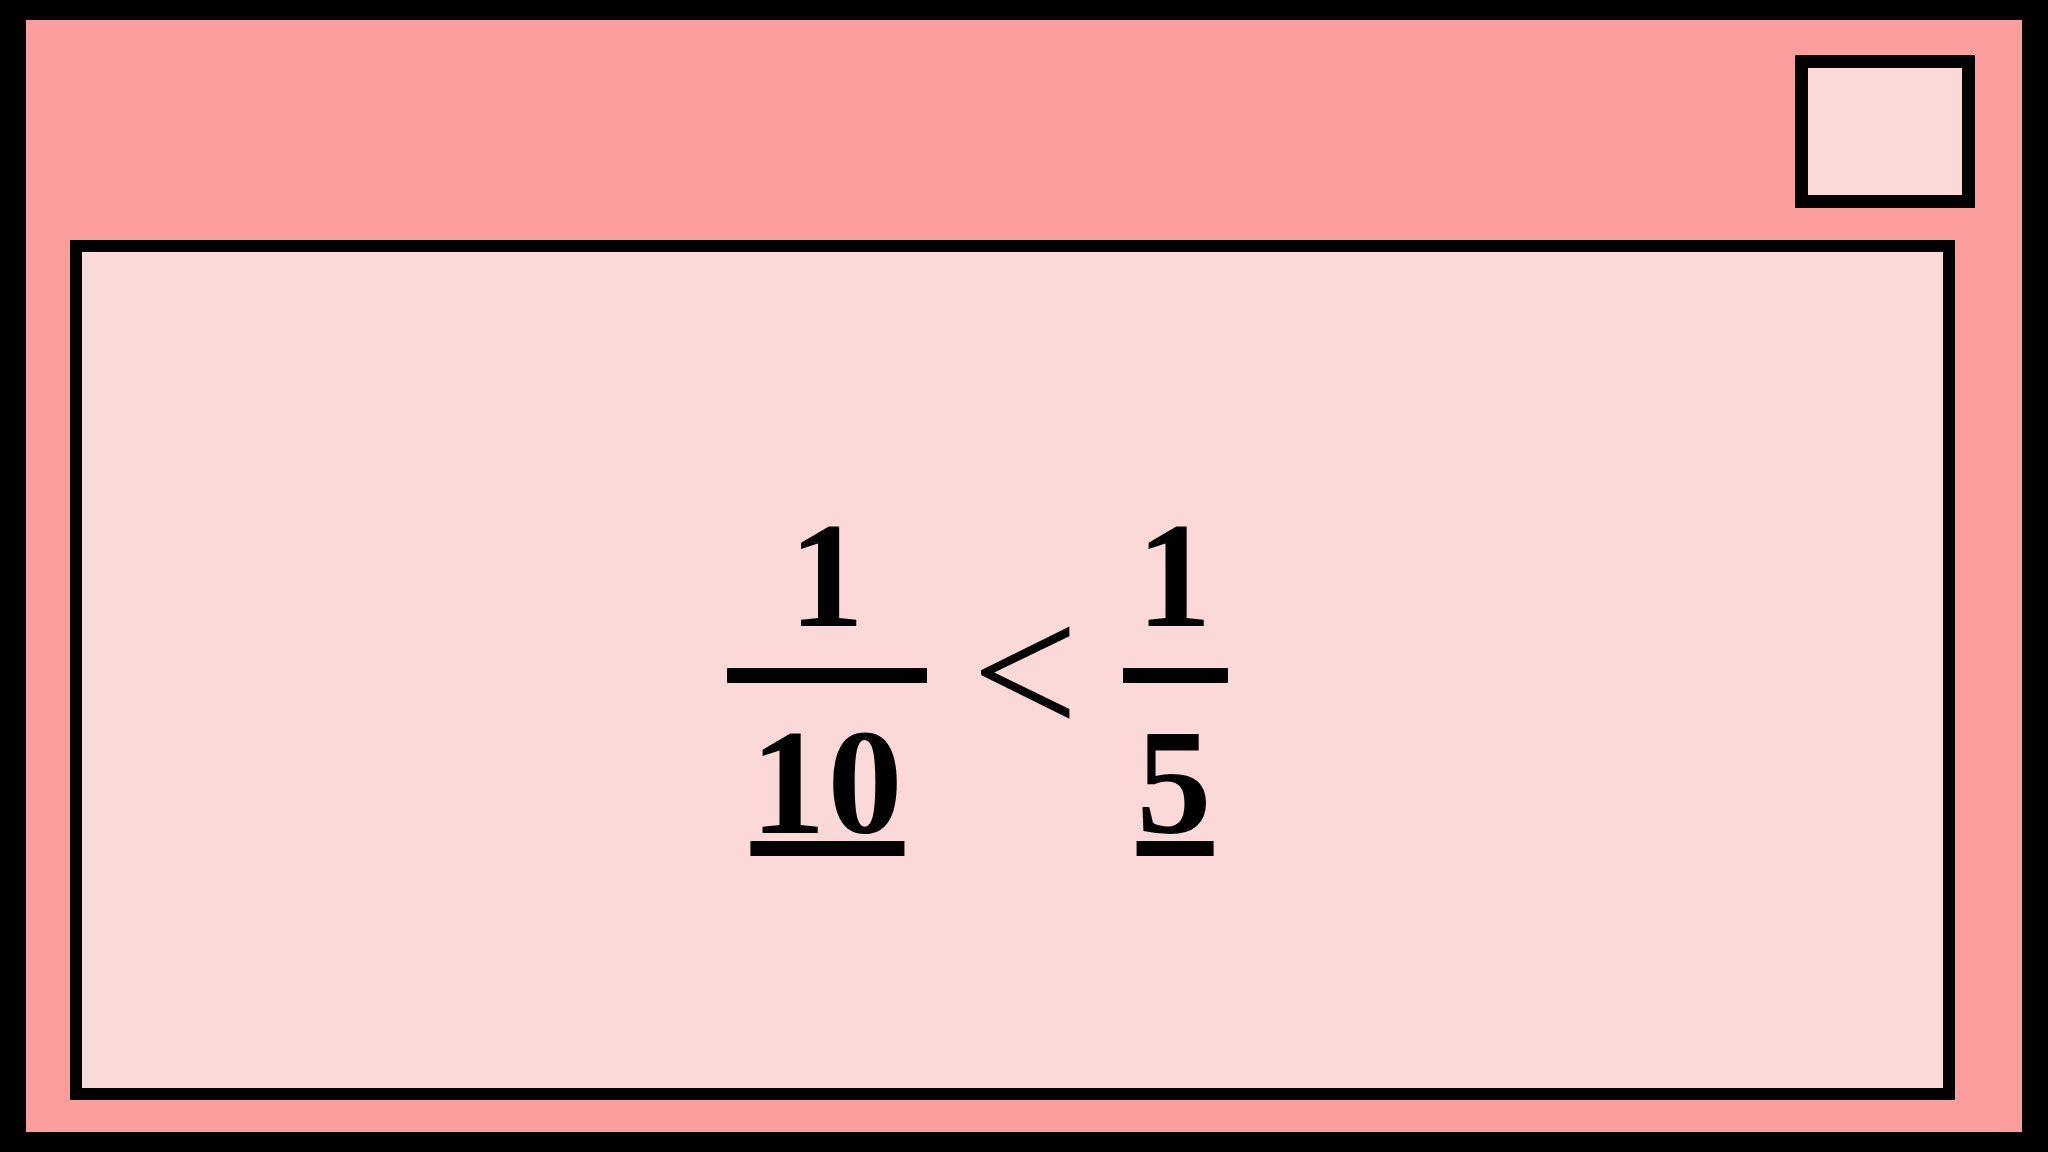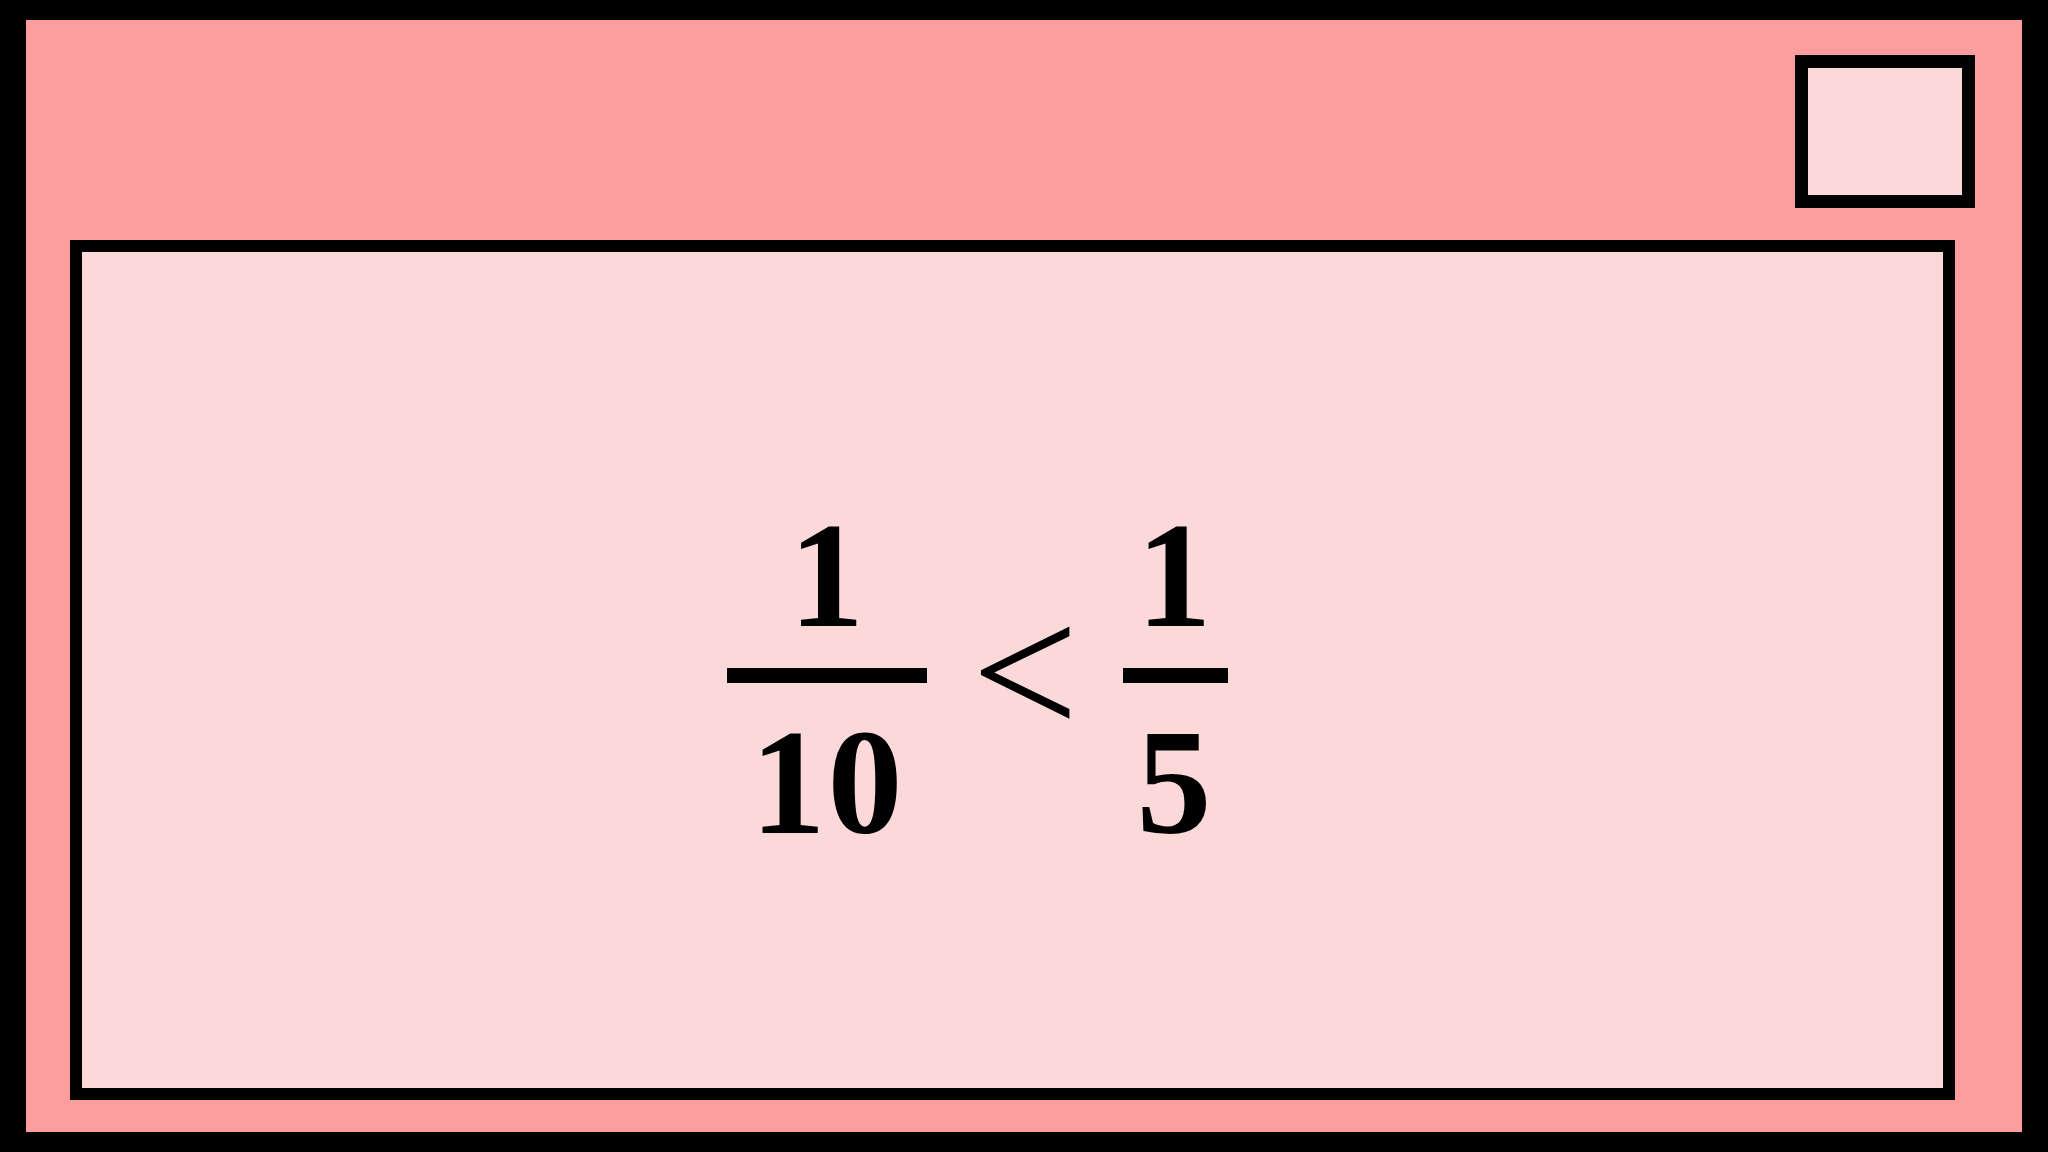--- a/index.html
+++ b/index.html
@@ -94,21 +94,21 @@
   .fraction-denominator {
     font-family: "Liberation Serif", serif;
     font-weight: bold;
     font-size: 150px;
     line-height: 1.0;
     color: #000000;
     letter-spacing: 2px;
   }
 
   .fraction-numerator { margin-bottom: 18px; }
-  .fraction-denominator { margin-top: 24px; }
+  .fraction-denominator { margin-top: 24px; text-decoration: underline; }
 
   .fraction-bar {
     background: #000000;
     height: 15px;
   }
 
   #fraction-left .fraction-bar { width: 200px; }
   #fraction-right .fraction-bar { width: 105px; }
 
   #comparison-operator {

